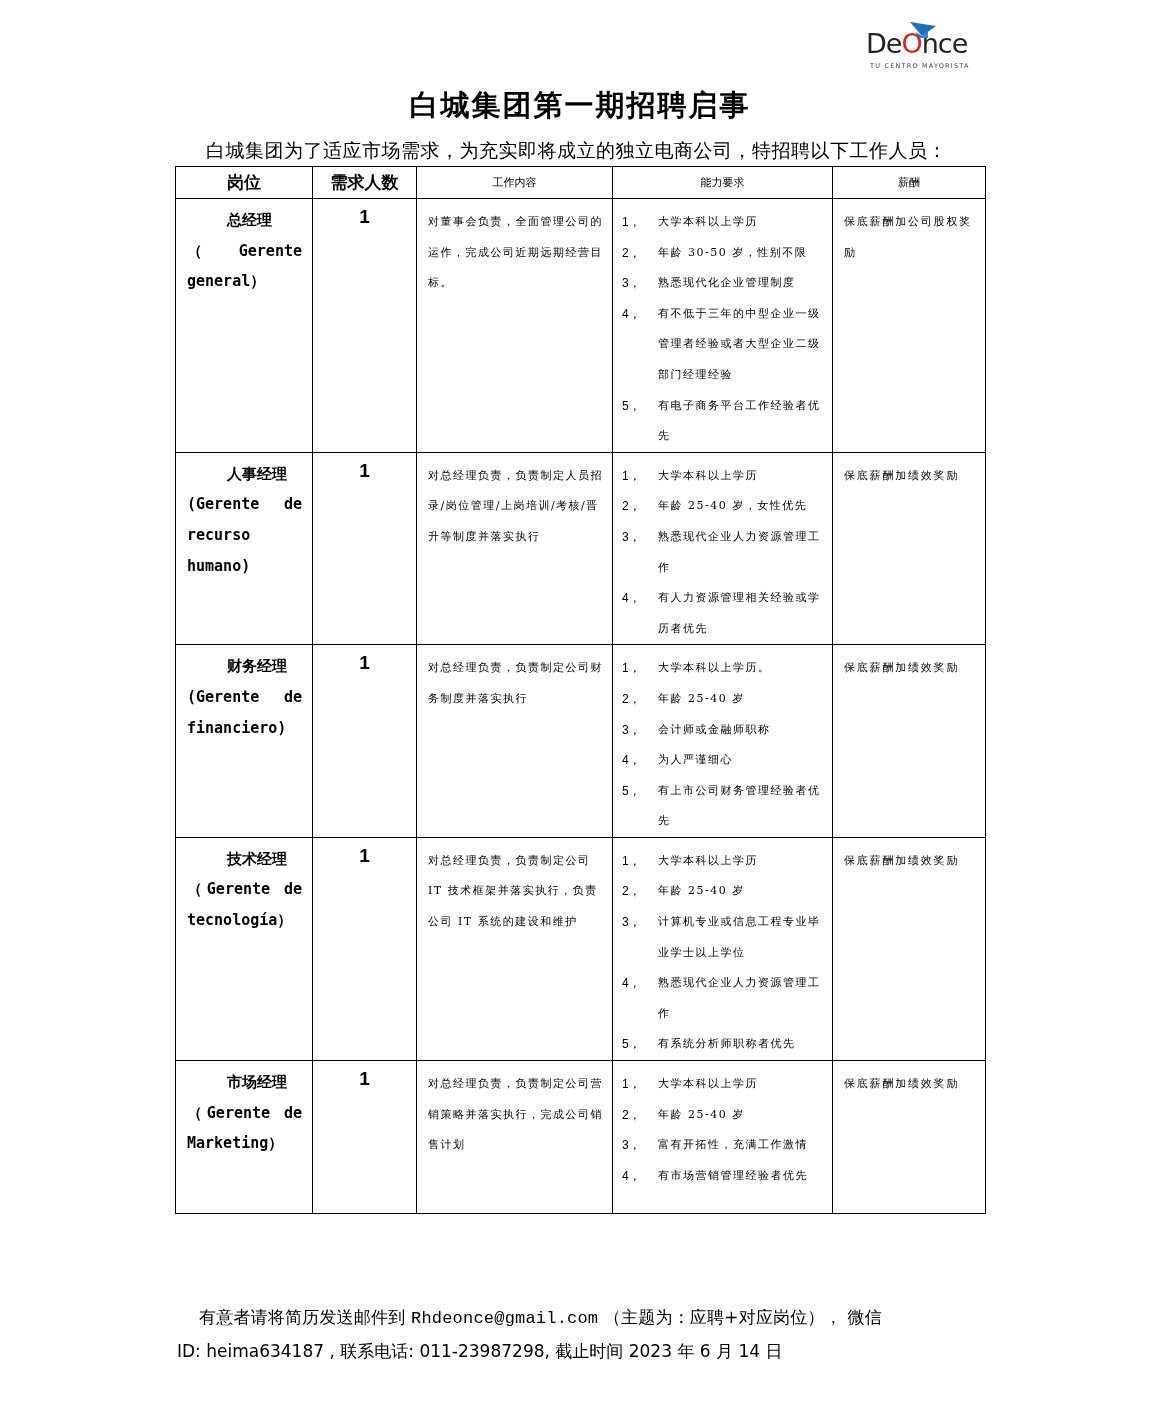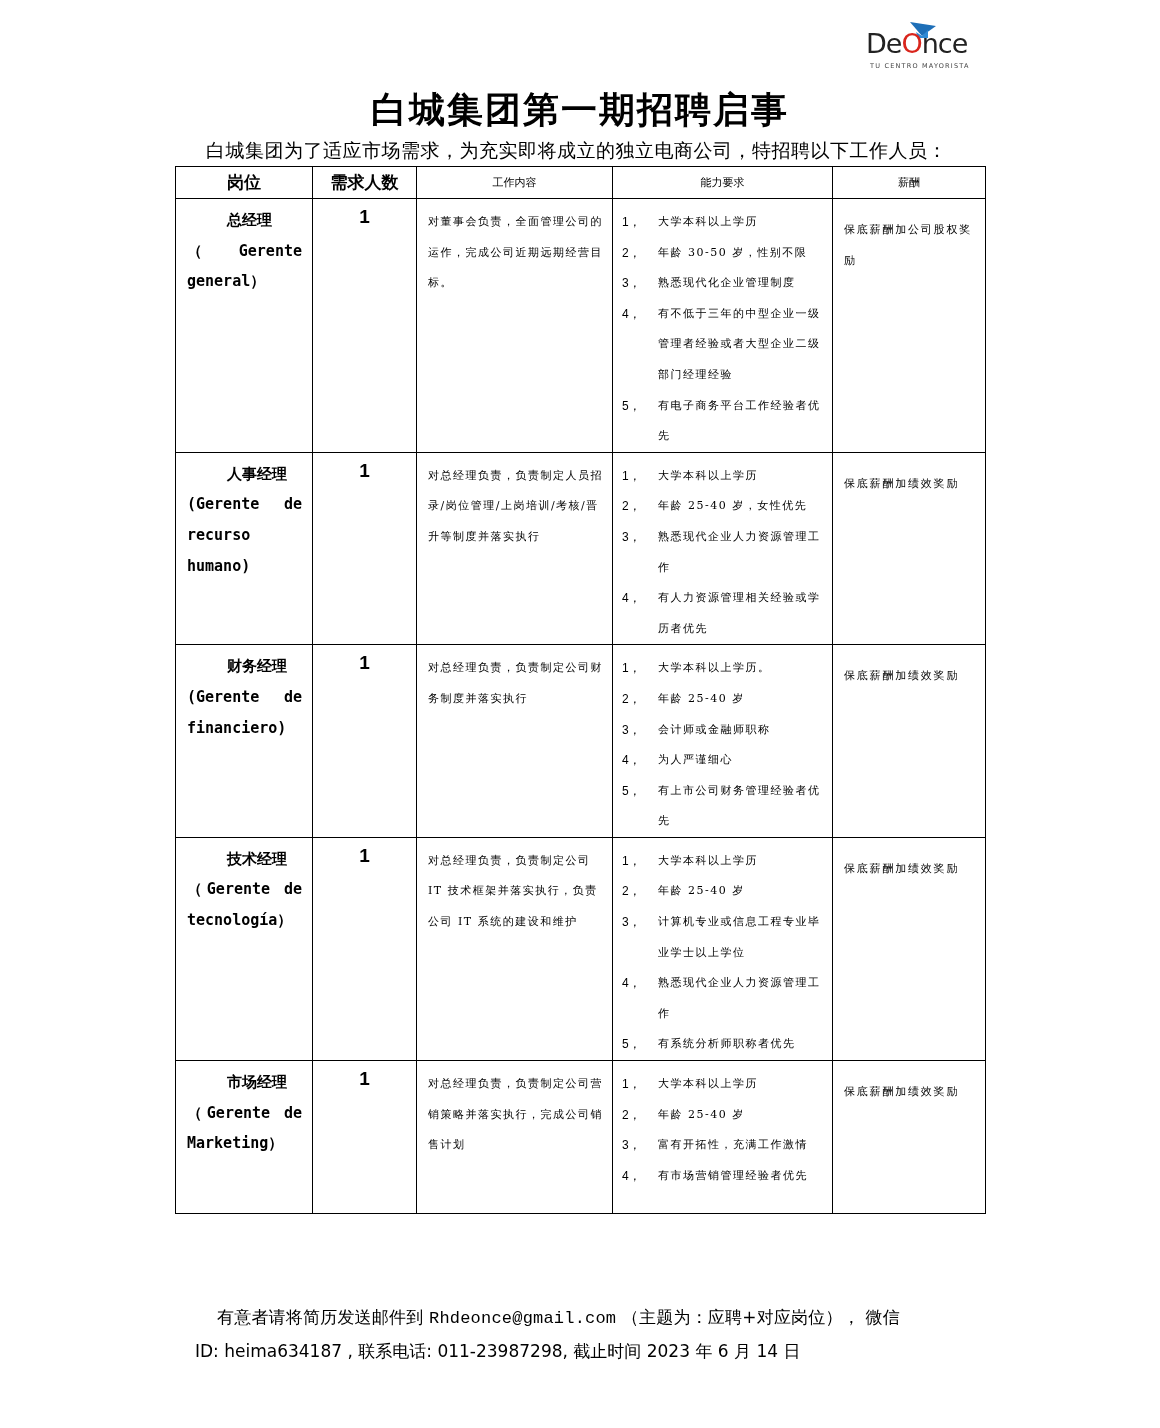--- a/index.html
+++ b/index.html
@@ -2,39 +2,39 @@
 <html><head>
 <meta charset="utf-8">
 <style>
   html,body{margin:0;padding:0;background:#fff;}
   body{width:1160px;height:1428px;position:relative;font-family:"DejaVu Serif","Liberation Serif",serif;color:#000;overflow:hidden;}
   .logo{position:absolute;left:866px;top:20px;width:120px;height:52px;}
   .logo-word{position:absolute;left:0;top:8px;font-family:"DejaVu Sans","Liberation Sans",sans-serif;font-size:27px;color:#222;letter-spacing:-1px;line-height:32px;}
   .logo-word .o{color:#d9251c;}
   .logo-sub{position:absolute;left:4px;top:42px;font-family:"DejaVu Sans","Liberation Sans",sans-serif;font-size:6.5px;letter-spacing:1.2px;color:#444;white-space:nowrap;}
   .logo-cap{position:absolute;left:42px;top:0;}
-  .title{position:absolute;left:0;width:1160px;top:86px;text-align:center;font-size:36px;font-weight:bold;letter-spacing:2px;font-family:"DejaVu Serif",serif;}
+  .title{position:absolute;left:0;width:1160px;top:86px;text-align:center;font-size:29px;font-weight:bold;letter-spacing:2px;font-family:"DejaVu Serif",serif;}
   .intro{position:absolute;left:206px;top:138px;font-size:19px;white-space:nowrap;letter-spacing:0.5px;text-align:center;}
   table{position:absolute;left:175px;top:166px;width:810px;border-collapse:collapse;table-layout:fixed;}
   td,th{border:1.3px solid #000;vertical-align:top;padding:0;}
   th{height:31px;vertical-align:middle;text-align:center;font-weight:normal;margin-top:44px;}
   th.big{font-size:17px;font-weight:bold;}
   th.small{font-size:11px;}
   .pos{padding:6px 10px 0 11px;font-family:"DejaVu Sans Mono","Liberation Mono",monospace;font-weight:bold;font-size:15px;line-height:30.6px;}
   .pos .cn{display:block;font-family:Liberation Sans, sans-serif;margin-left:40px;}
   .pos .es{display:block;text-align:justify;text-align-last:left;}
   .num{text-align:center;font-family:"Liberation Sans","DejaVu Sans",sans-serif;font-weight:bold;font-size:19px;padding-top:6px;line-height:24px;}
   .duty{padding:8px 8px 0 11px;font-size:11px;line-height:30.6px;letter-spacing:1.5px;}
   .req{padding:8px 6px 0 9px;font-size:11px;line-height:30.6px;letter-spacing:1.5px;}
   .req .item{display:flex;}
   .req .n{width:36px;flex:none;font-family:"Liberation Sans",sans-serif;font-size:12px;letter-spacing:0;}
   .req .t{flex:1;}
   .req .single{letter-spacing:1.5px;}
-  .sal{padding:16px 8px 0 11px;font-size:11px;line-height:30.6px;letter-spacing:1.8px;}
-  .footer{position:absolute;left:195px;top:1301px;width:810px;font-size:17px;line-height:32px;font-family:"DejaVu Sans","Liberation Sans",sans-serif;}
+  .sal{padding:8px 8px 0 11px;font-size:11px;line-height:30.6px;letter-spacing:1.8px;}
+  .footer{position:absolute;left:177px;top:1301px;width:810px;font-size:17px;line-height:32px;font-family:"DejaVu Sans","Liberation Sans",sans-serif;}
   .footer .l1{padding-left:22px;white-space:nowrap;letter-spacing:0.2px;}
   .footer .l2{white-space:nowrap;}
   .mono{font-family:"Liberation Mono","DejaVu Sans Mono",monospace;}
 </style>
 </head>
 <body>
 
 <div class="logo">
   <svg class="logo-cap" width="30" height="22" viewBox="0 0 30 22">
     <polygon points="2,2 28,6 14,16" fill="#1e6fb8"></polygon>

